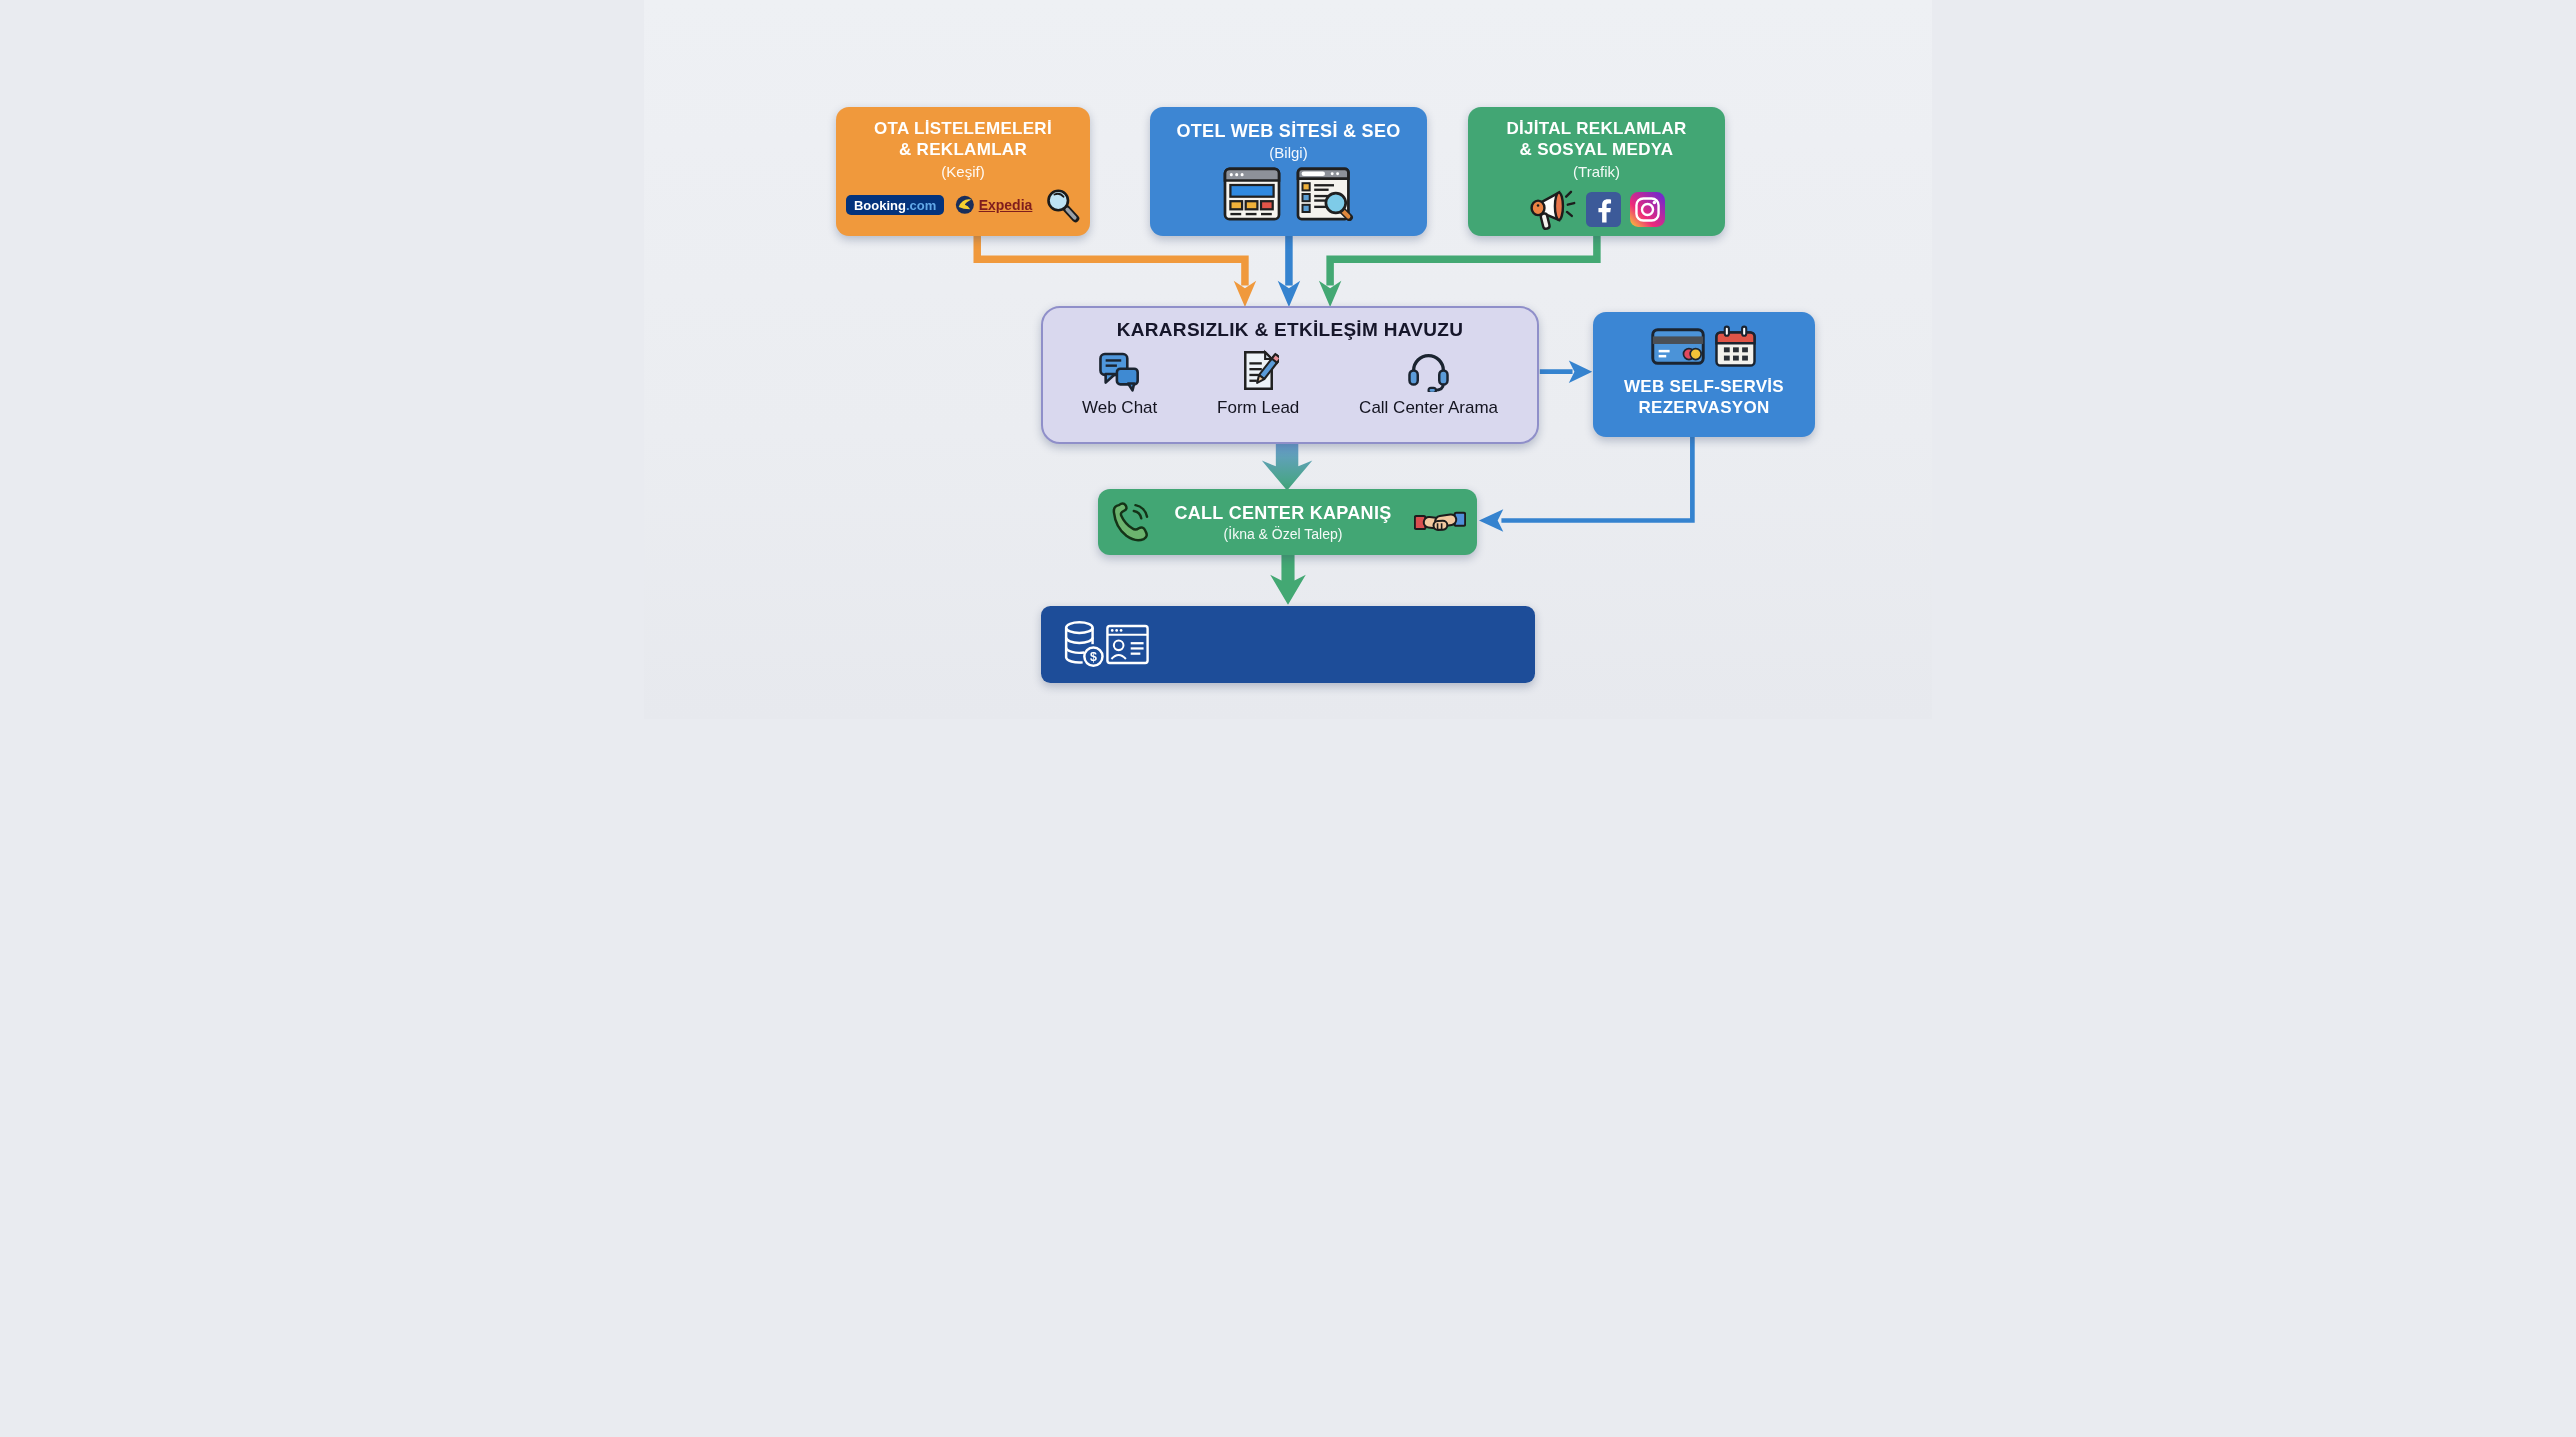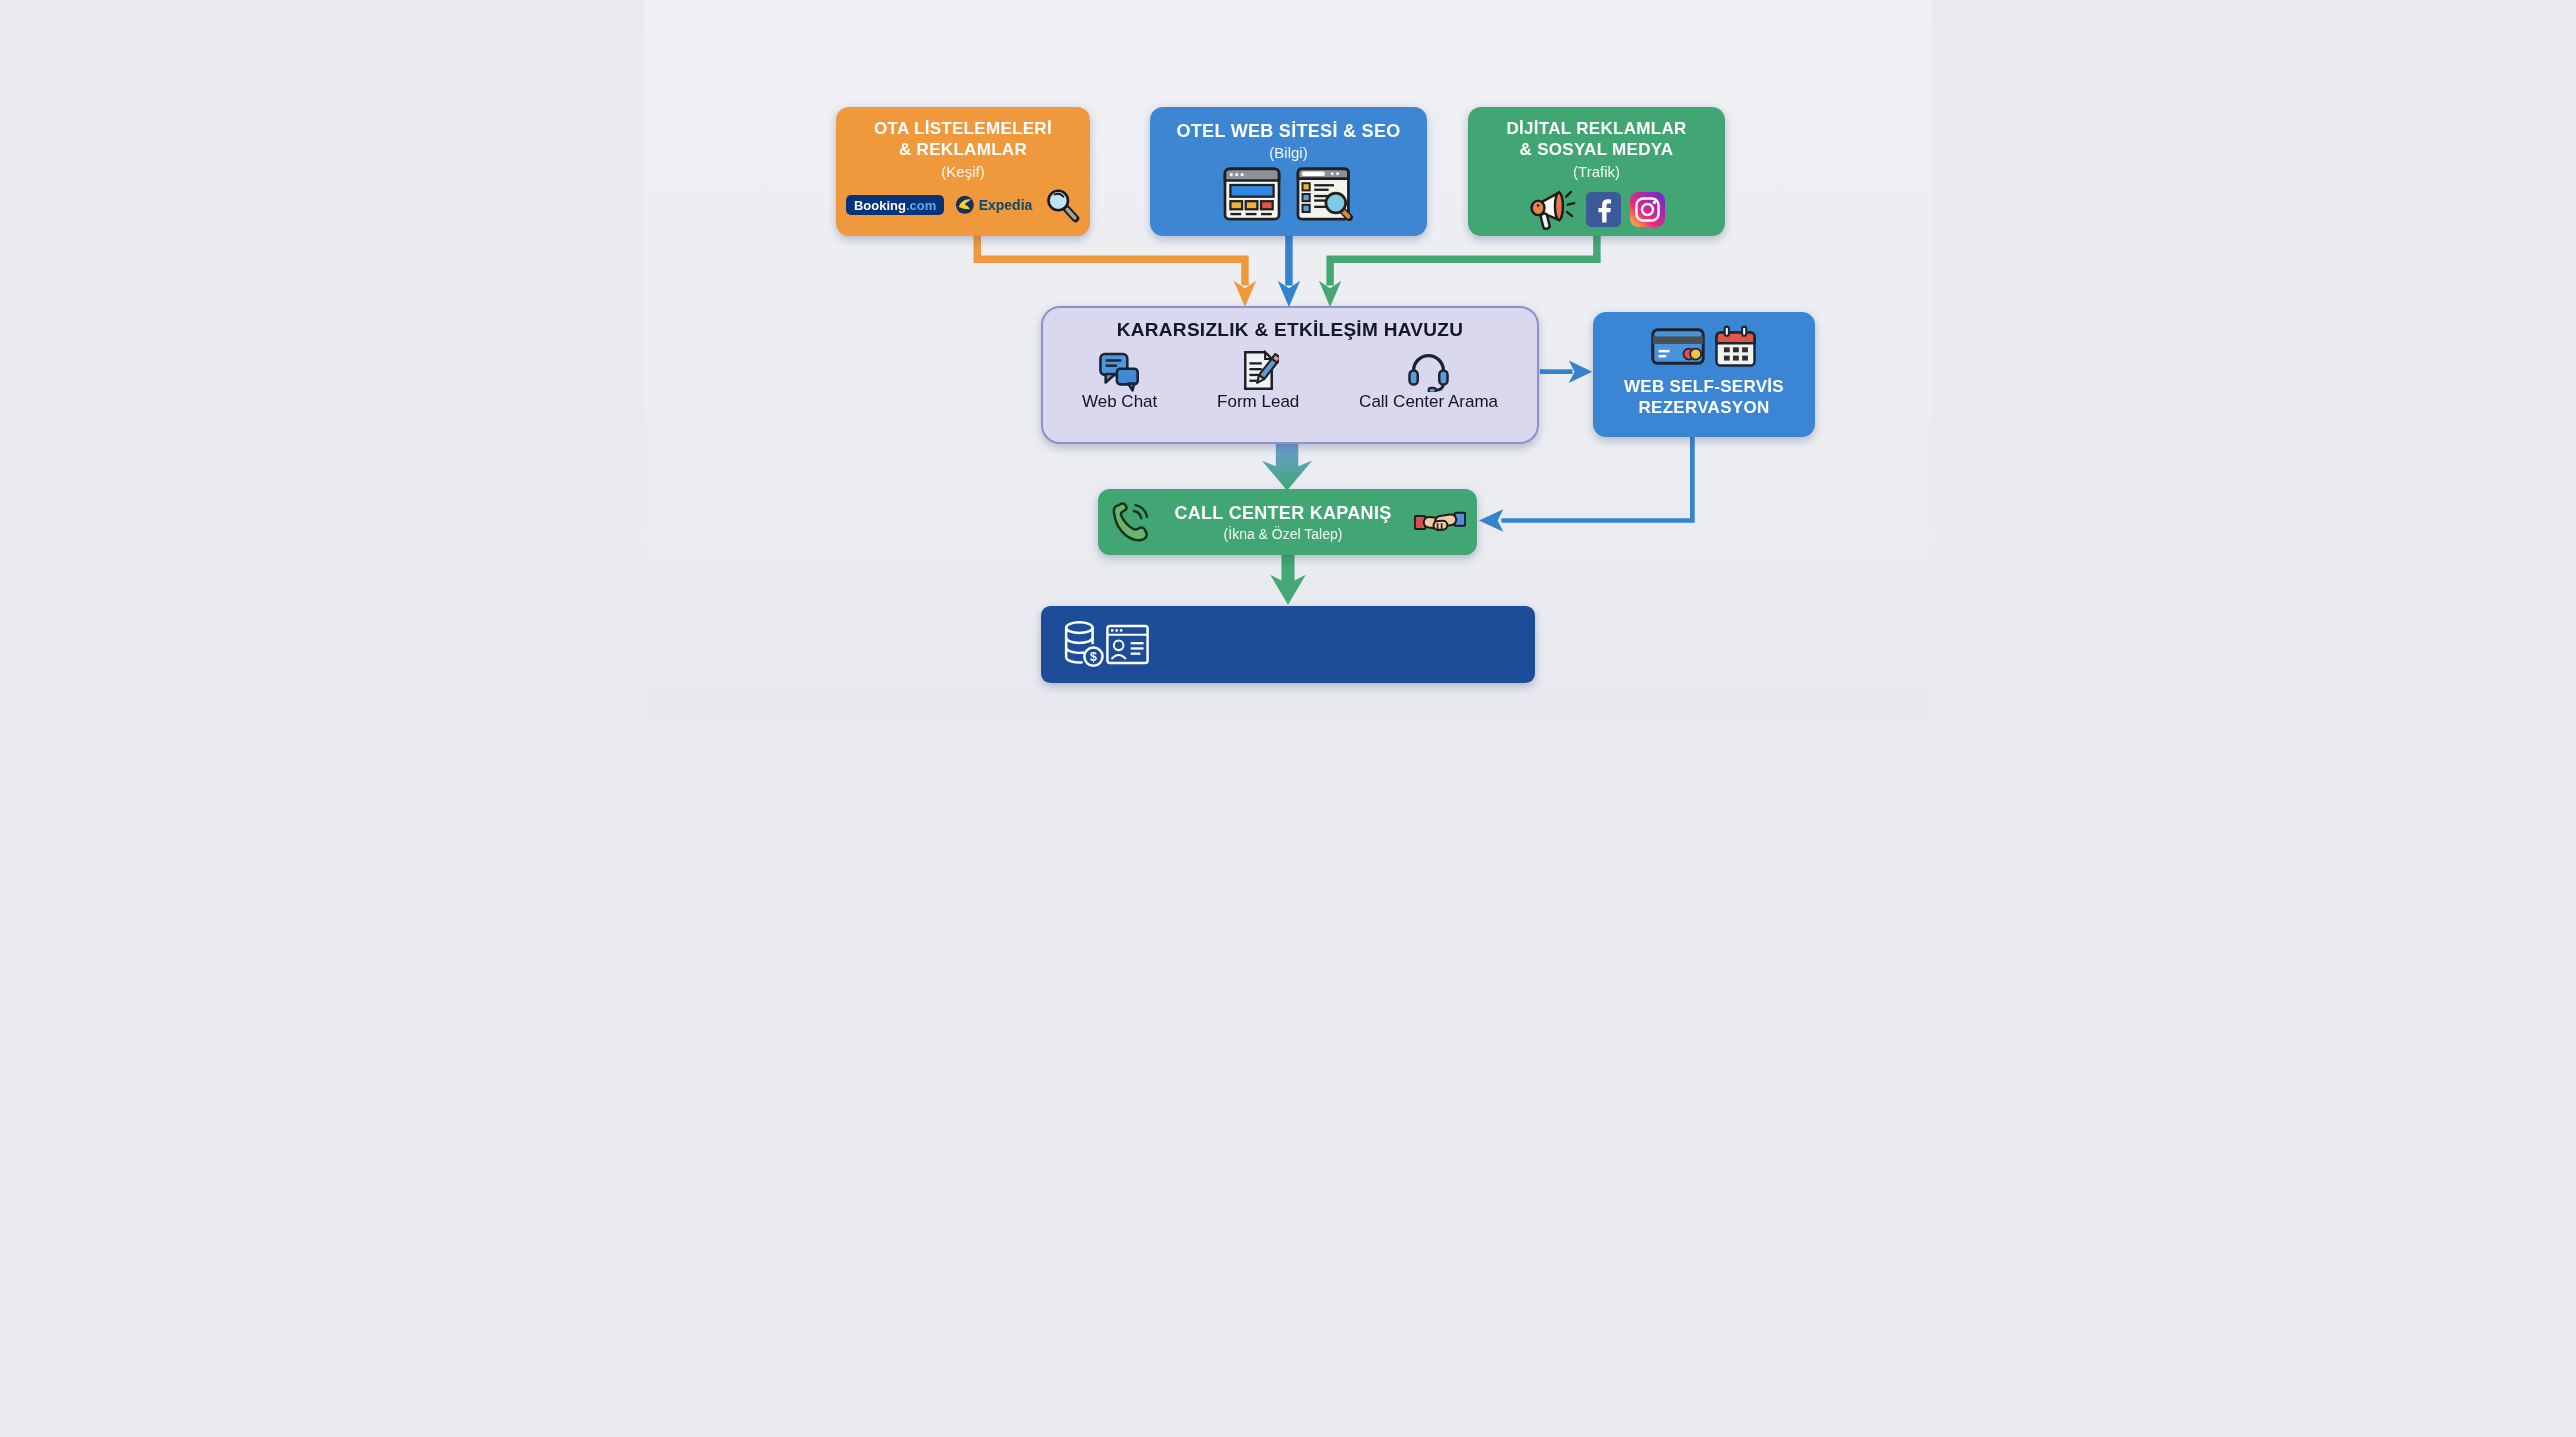--- a/index.html
+++ b/index.html
@@ -26,29 +26,29 @@
   .node .sub{font-size:15px;margin-top:1.9px;color:rgba(255,255,255,.94);font-weight:500;}
   .iconrow{display:flex;align-items:center;justify-content:center;gap:11.2px;margin-top:7.5px;}
   
   #box-ota{left:192px;top:107px;width:254px;height:129px;background:#f0993c;padding-top:11.2px;}
   #box-web{left:506px;top:107px;width:277px;height:129px;background:#3d86d3;padding-top:13px;}
   #box-ads{left:824px;top:107px;width:257px;height:129px;background:#42a674;padding-top:11.2px;}
   
   .bk{display:inline-flex;align-items:center;background:#04337c;border-radius:5px;
       padding:3.7px 7.5px;font-size:13px;font-weight:bold;color:#fff;line-height:1;}
   .bk .bk-com{color:#63a9e9;}
-  .exp{display:inline-flex;align-items:center;gap:4px;font-size:14px;font-weight:bold;color:#0c4a6e;line-height:1;}
+  .exp{display:inline-flex;align-items:center;gap:4px;font-size:14px;font-weight:bold;color:#7f1d1d;line-height:1;text-decoration:underline;}
   
   #pool{
     left:397px;top:306px;width:498px;height:138px;background:#d9d8ee;
     border:2.8px solid #8f8fc9;border-radius:19px;color:#16162a;padding-top:11.2px;
   }
   #pool .pool-ttl{font-size:19px;font-weight:800;letter-spacing:0.3px;}
   .pool-items{display:flex;justify-content:space-between;padding:0 39px;margin-top:7.5px;}
-  .pool-item{display:flex;flex-direction:column;align-items:center;gap:0;}
+  .pool-item{display:flex;flex-direction:column;align-items:center;gap:6px;}
   .pool-item .lbl{font-size:17px;color:#141420;font-weight:500;}
   
   #box-self{left:949px;top:312px;width:222px;height:125px;background:#3b86d4;padding-top:11.2px;border-radius:13px;}
   #box-self .ttl{font-size:17px;margin-top:7.5px;}
   
   #box-call{
     left:454px;top:489px;width:379px;height:66px;background:#42a674;border-radius:12px;
     display:flex;align-items:center;padding:0 11.2px;text-align:center;
   }
   #box-call .mid{flex:1;}

